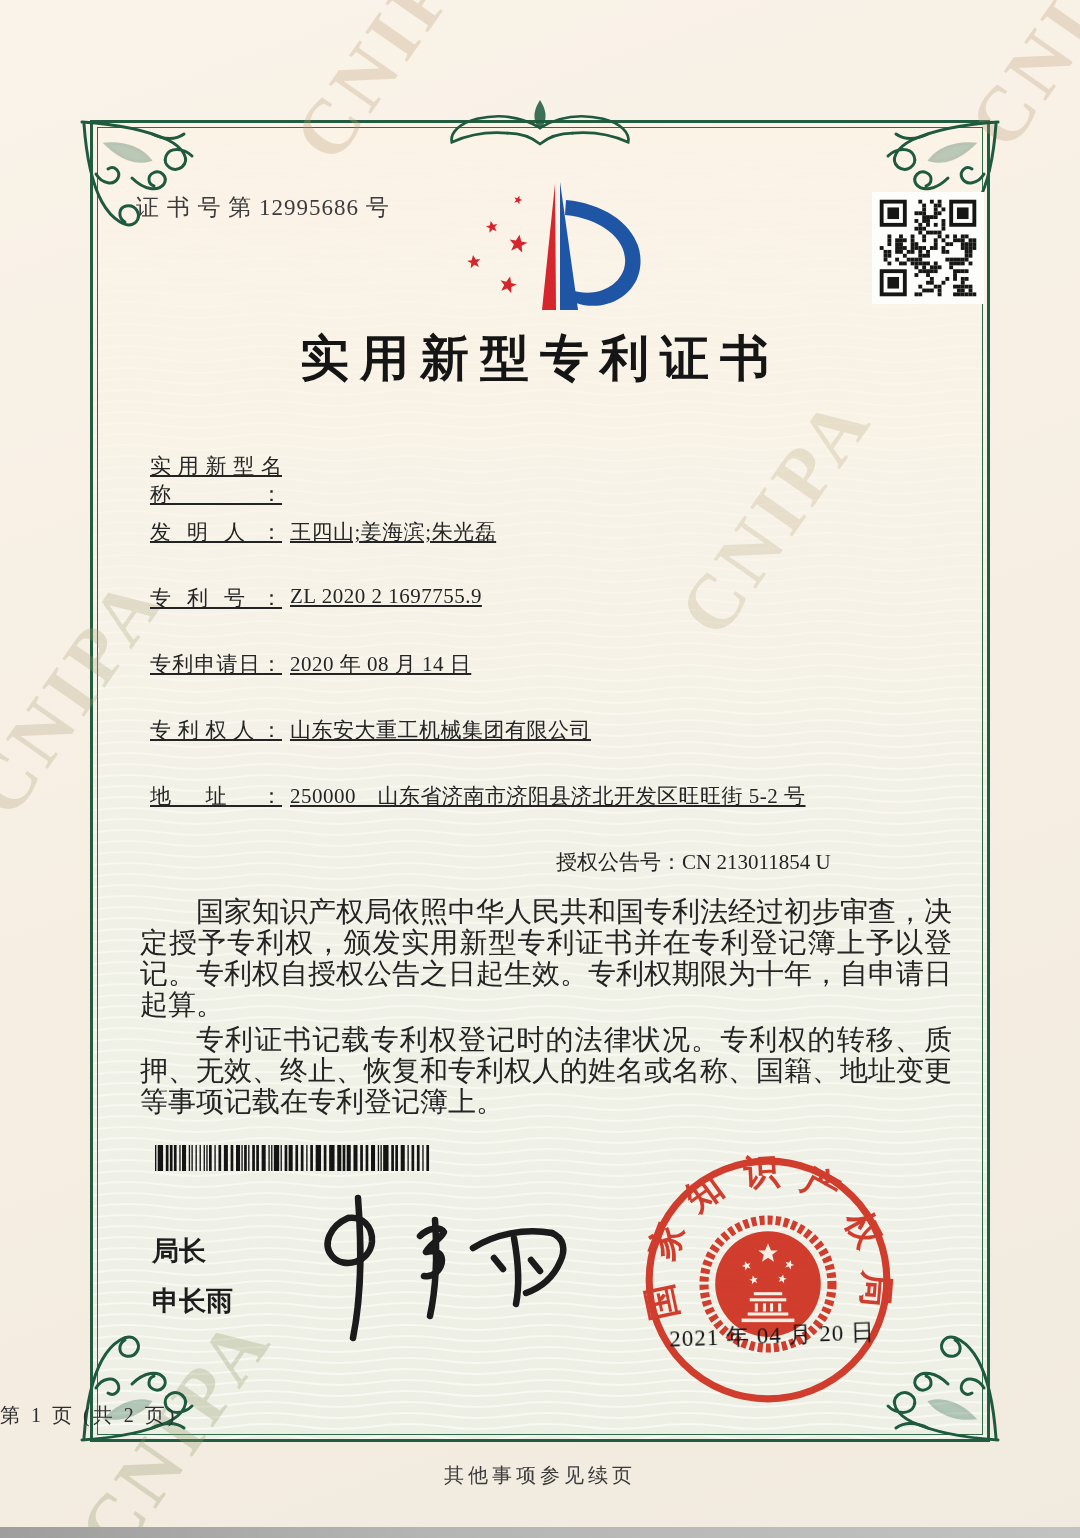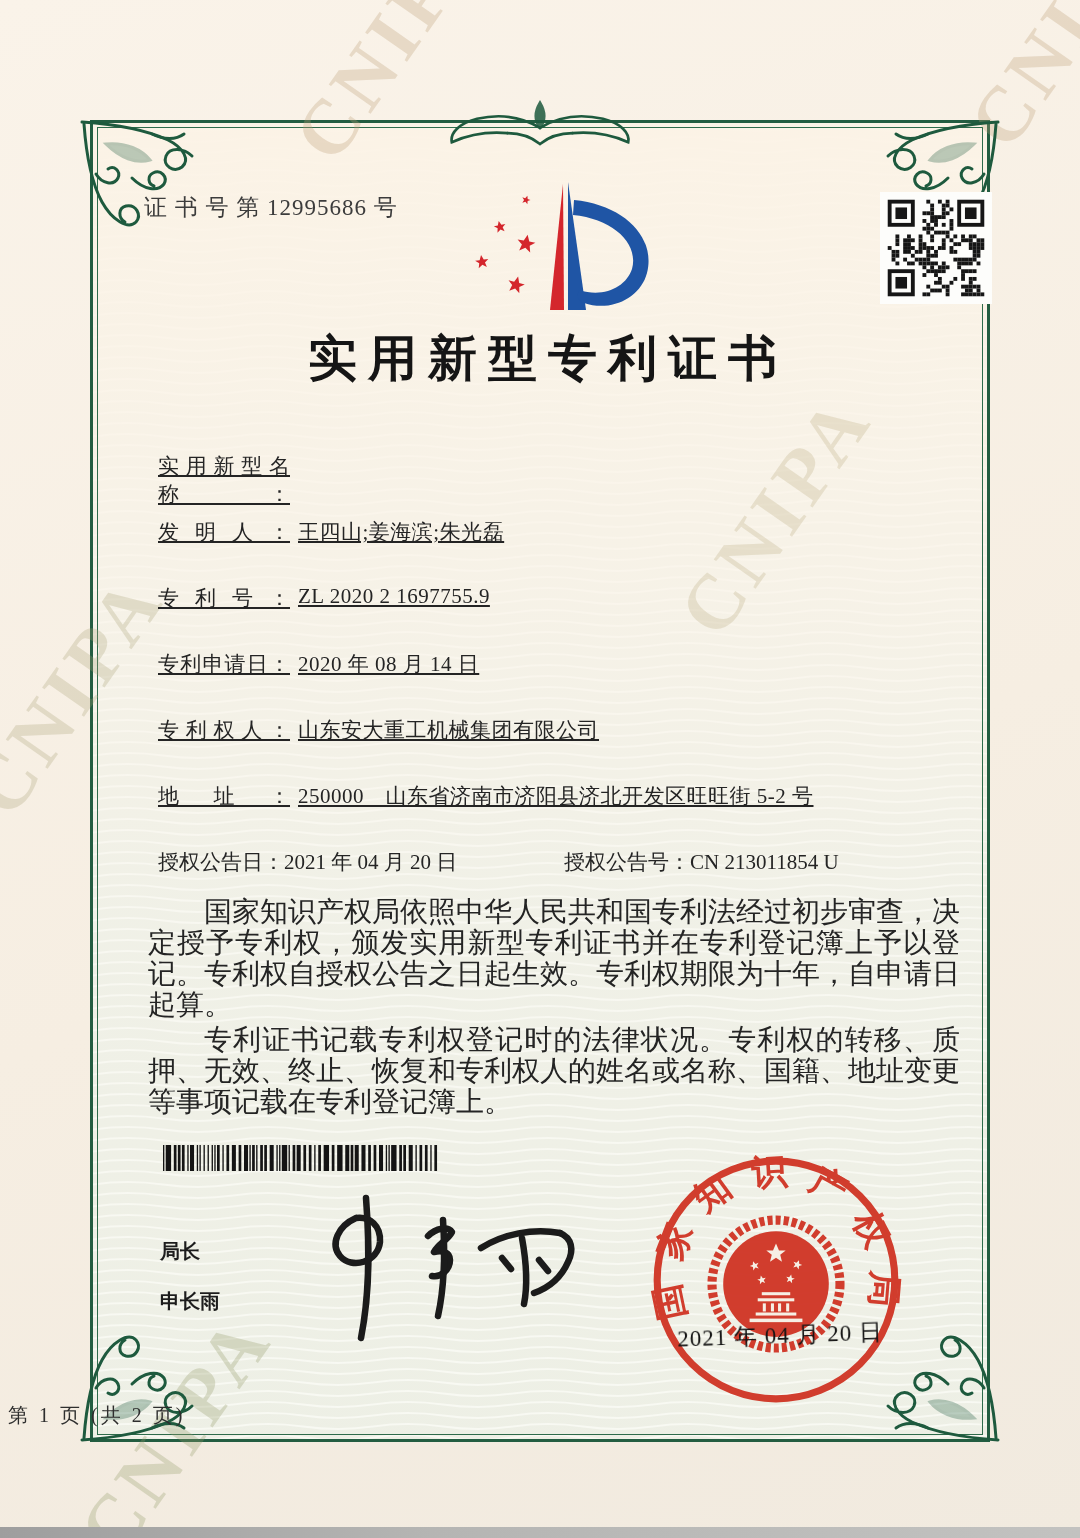--- a/index.html
+++ b/index.html
@@ -22,40 +22,40 @@
          border:3px solid #235d41;z-index:2;box-sizing:border-box;}
   .frame-inner{position:absolute;left:4px;top:4px;right:4px;bottom:4px;
          border:1.5px solid #2e6b4b;}
   .waves{position:absolute;left:93px;top:123px;width:894px;height:1316px;z-index:0;}
   .tint{position:absolute;left:93px;top:123px;width:894px;height:1316px;z-index:1;
         background:linear-gradient(180deg,rgba(252,243,230,0.95) 0%,
                    rgba(250,243,232,0.72) 35%,rgba(246,243,234,0.35) 60%,
                    rgba(240,242,232,0.12) 100%);}
   .orn{position:absolute;z-index:3;}
   
-  .content{position:absolute;left:8px;top:0;width:857px;height:1538px;z-index:4;}
+  .content{position:absolute;left:0;top:0;width:857px;height:1538px;z-index:4;}
   .cert-no{position:absolute;left:136px;top:192px;font-size:23px;color:#3c3c3c;
            letter-spacing:1px;}
   .logo{position:absolute;left:452px;top:172px;width:205px;height:150px;}
   .qr{position:absolute;left:872px;top:192px;width:112px;height:112px;}
   .title{position:absolute;left:0;top:326px;width:1080px;text-align:center;
          font-size:49px;font-weight:bold;color:#151515;letter-spacing:11px;}
   .fields{position:absolute;left:150px;top:452px;width:800px;}
   .frow{height:66px;display:flex;align-items:flex-start;font-size:21px;color:#242424;text-decoration:underline;}
   .flabel{display:inline-block;width:132px;text-align:justify;text-align-last:justify;
           flex:0 0 132px;}
   .fvalue{margin-left:8px;letter-spacing:0.5px;}
   .grow{position:relative;height:66px;font-size:21px;color:#242424;}
   .gdate{position:absolute;left:0;top:0;}
   .gnum{position:absolute;left:406px;top:0;}
   .paras{position:absolute;left:140px;top:896px;width:812px;font-size:28px;
          color:#242424;line-height:31px;text-align:justify;}
   .paras p{margin:0 0 4px 0;text-indent:2em;}
   .barcode{position:absolute;left:155px;top:1145px;width:275px;height:26px;}
-  .officer{position:absolute;left:152px;top:1226px;font-size:20px;color:#1d1d1d;
+  .officer{position:absolute;left:152px;top:1226px;font-size:27px;color:#1d1d1d;
            font-family:"Liberation Sans","DejaVu Sans",sans-serif;font-weight:600;
            line-height:50px;}
   .sig{position:absolute;left:268px;top:1186px;width:320px;height:160px;z-index:5;}
   .seal{position:absolute;left:638px;top:1150px;width:260px;height:260px;z-index:6;
         mix-blend-mode:multiply;opacity:0.95;}
   .seal-date{position:absolute;left:662px;top:1320px;width:220px;text-align:center;
         font-size:23px;font-weight:500;color:#131313;letter-spacing:1px;z-index:7;
         transform:rotate(-2deg);}
   .pageinfo{position:absolute;left:0;top:1402px;width:1080px;text-align:left;
         font-size:20px;color:#2e2e2e;letter-spacing:3px;}
@@ -364,21 +364,20 @@
       </div>
       <div class="frow">
         <span class="flabel">专利权人：</span>
         <span class="fvalue">山东安大重工机械集团有限公司</span>
       </div>
       <div class="frow">
         <span class="flabel">地址：</span>
         <span class="fvalue">250000　山东省济南市济阳县济北开发区旺旺街 5-2 号</span>
       </div>
       <div class="grow">
-        <span class="gdate"><span>授权公告日：</span><span>2021 年 04 月 20 日</span></span>
         <span class="gnum"><span>授权公告号：</span><span>CN 213011854 U</span></span>
       </div>
     </div>
 
     <div class="paras">
       <p>国家知识产权局依照中华人民共和国专利法经过初步审查，决定授予专利权，颁发实用新型专利证书并在专利登记簿上予以登记。专利权自授权公告之日起生效。专利权期限为十年，自申请日起算。</p>
       <p>专利证书记载专利权登记时的法律状况。专利权的转移、质押、无效、终止、恢复和专利权人的姓名或名称、国籍、地址变更等事项记载在专利登记簿上。</p>
     </div>
 
     <svg class="barcode" id="barcode" viewBox="0 0 275 26" preserveAspectRatio="none">
@@ -481,16 +480,17 @@
           <rect x="130" y="151" width="3" height="8"></rect>
           <rect x="138" y="151" width="3" height="8"></rect>
           <rect x="108" y="160" width="40" height="3"></rect>
           <rect x="102" y="166" width="52" height="3.5"></rect>
         </g>
       </g>
     </svg>
     <div class="seal-date">2021 年 04 月 20 日</div>
 
     <div class="pageinfo">第 1 页 (共 2 页)</div>
+    <div class="footnote">其他事项参见续页</div>
   </div>
 
   <div class="photo-edge"></div>
 </div>
 
 </body></html>

